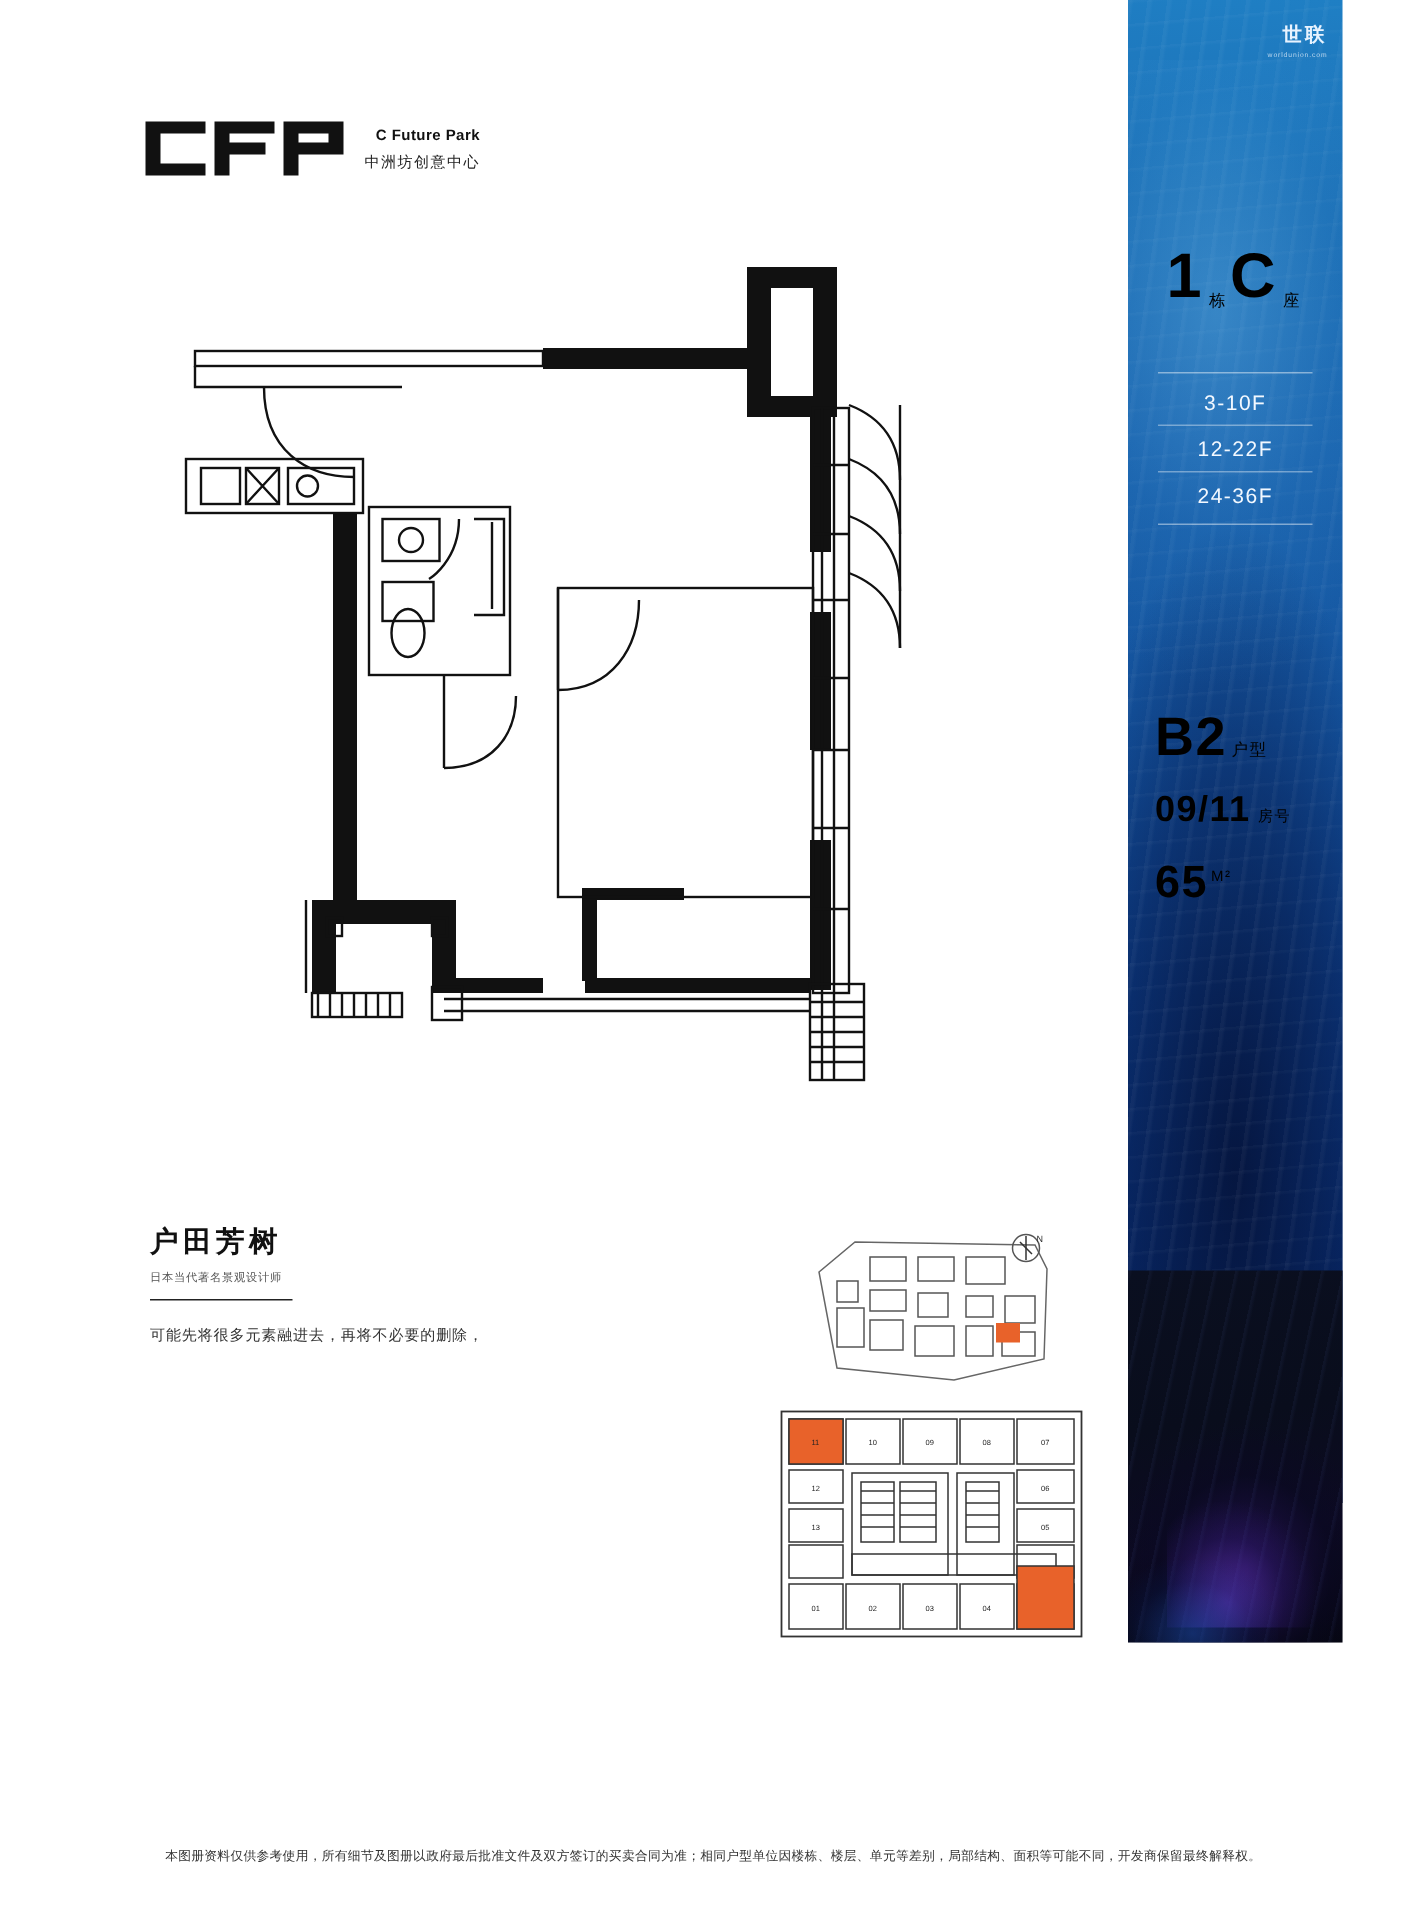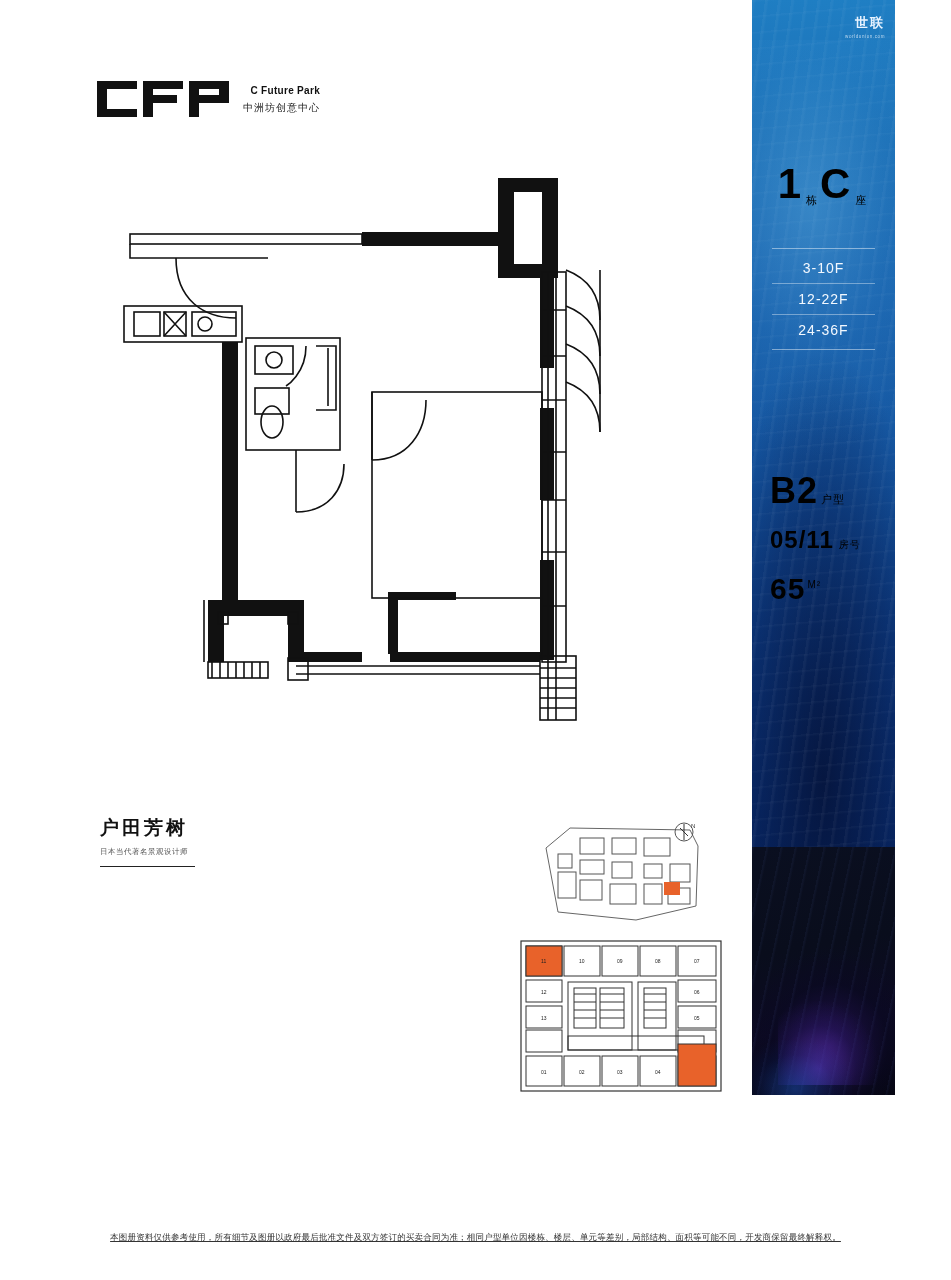--- a/index.html
+++ b/index.html
@@ -97,21 +97,21 @@
     background: radial-gradient(ellipse at 40% 80%, rgba(110,60,210,.55) 0%, rgba(60,30,140,.22) 45%, rgba(0,0,0,0) 72%);
   }
   .dark-panel .dp-blue {
     position:absolute; left:-10%; bottom:-6%; width:80%; height:28%;
     background: radial-gradient(ellipse at 50% 70%, rgba(30,90,200,.45) 0%, rgba(10,40,120,.16) 50%, rgba(0,0,0,0) 75%);
   }
 
   
   .footer {
     position: absolute; left: 0; right: 0; bottom: 36px;
-    text-align: center; font-size: 8.5px; color: #333; letter-spacing: .2px; text-decoration: underline;
+    text-align: center; font-size: 8.5px; color: #333; letter-spacing: .2px;
   }
 </style>
 </head>
 <body>
 
 <div class="logo-block">
   <div class="logo-mark">
     <svg width="140" height="48" viewBox="0 0 140 48" xmlns="http://www.w3.org/2000/svg">
 
       <path d="M2 6 H42 V14 H12 V34 H42 V42 H2 Z" fill="#111"></path>
@@ -215,20 +215,21 @@
         <rect x="188" y="452" width="10" height="12"></rect>
       </g>
     </g>
   </svg>
 </div>
 
 <div class="quote-block">
   <div class="quote-name">户田芳树</div>
   <div class="quote-sub">日本当代著名景观设计师</div>
   <div class="quote-rule"></div>
+  <div class="quote-line">可能先将很多元素融进去，再将不必要的删除，</div>
 </div>
 
 <div class="sitemap">
   <svg width="165" height="110" viewBox="0 0 165 110" xmlns="http://www.w3.org/2000/svg">
     <path d="M6 28 L30 8 L150 10 L158 26 L156 86 L96 100 L18 92 Z" fill="none" stroke="#666" stroke-width="1"></path>
     <g fill="none" stroke="#555" stroke-width="1">
       <rect x="18" y="52" width="18" height="26"></rect>
       <rect x="18" y="34" width="14" height="14"></rect>
       <rect x="40" y="18" width="24" height="16"></rect>
       <rect x="40" y="40" width="24" height="14"></rect>
@@ -327,21 +328,21 @@
     <div class="fl">12-22F</div>
     <div class="fl">24-36F</div>
     <div class="frule"></div>
   </div>
 
   <div class="unit-block">
     <div class="unit-type">
       <span>B2</span><small>户型</small>
     </div>
     <div class="unit-no">
-      <span>05/11</span><small>房号</small>
+      <span>09/11</span><small>房号</small>
     </div>
     <div class="unit-area">
       <span>65</span><small>M²</small>
     </div>
   </div>
 </div>
 
 <div class="dark-panel">
   <div class="dp-streak"></div>
   <div class="dp-purple"></div>

